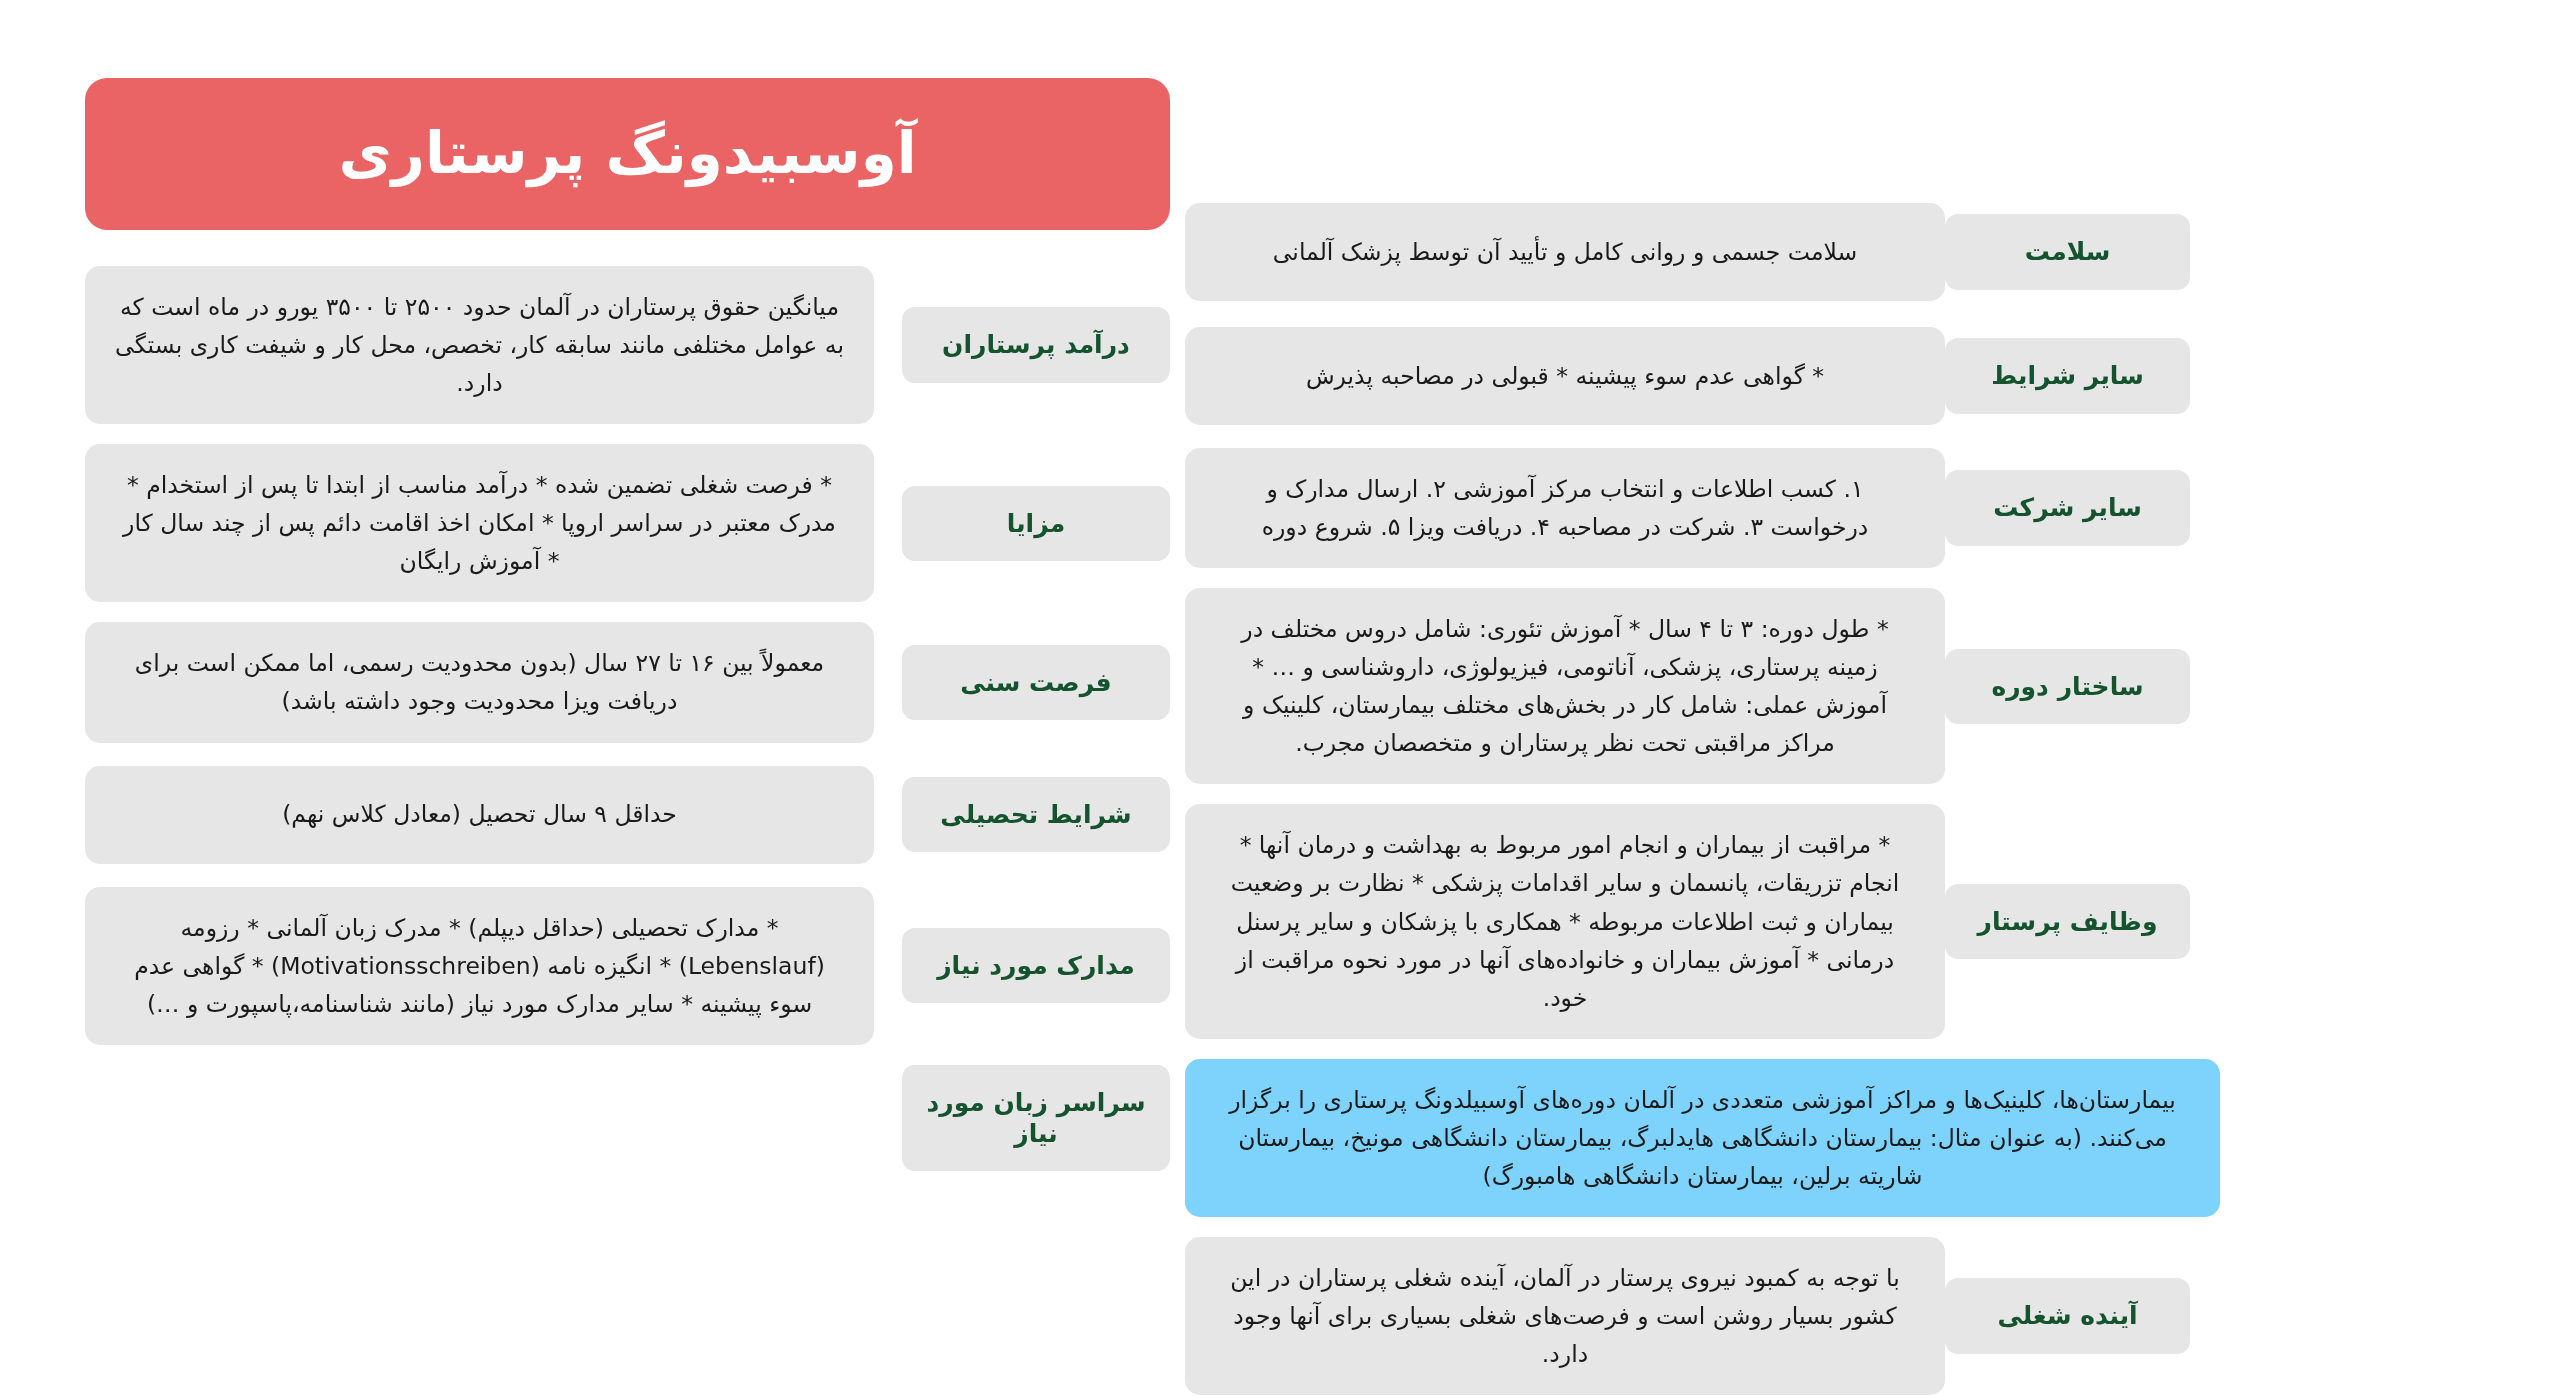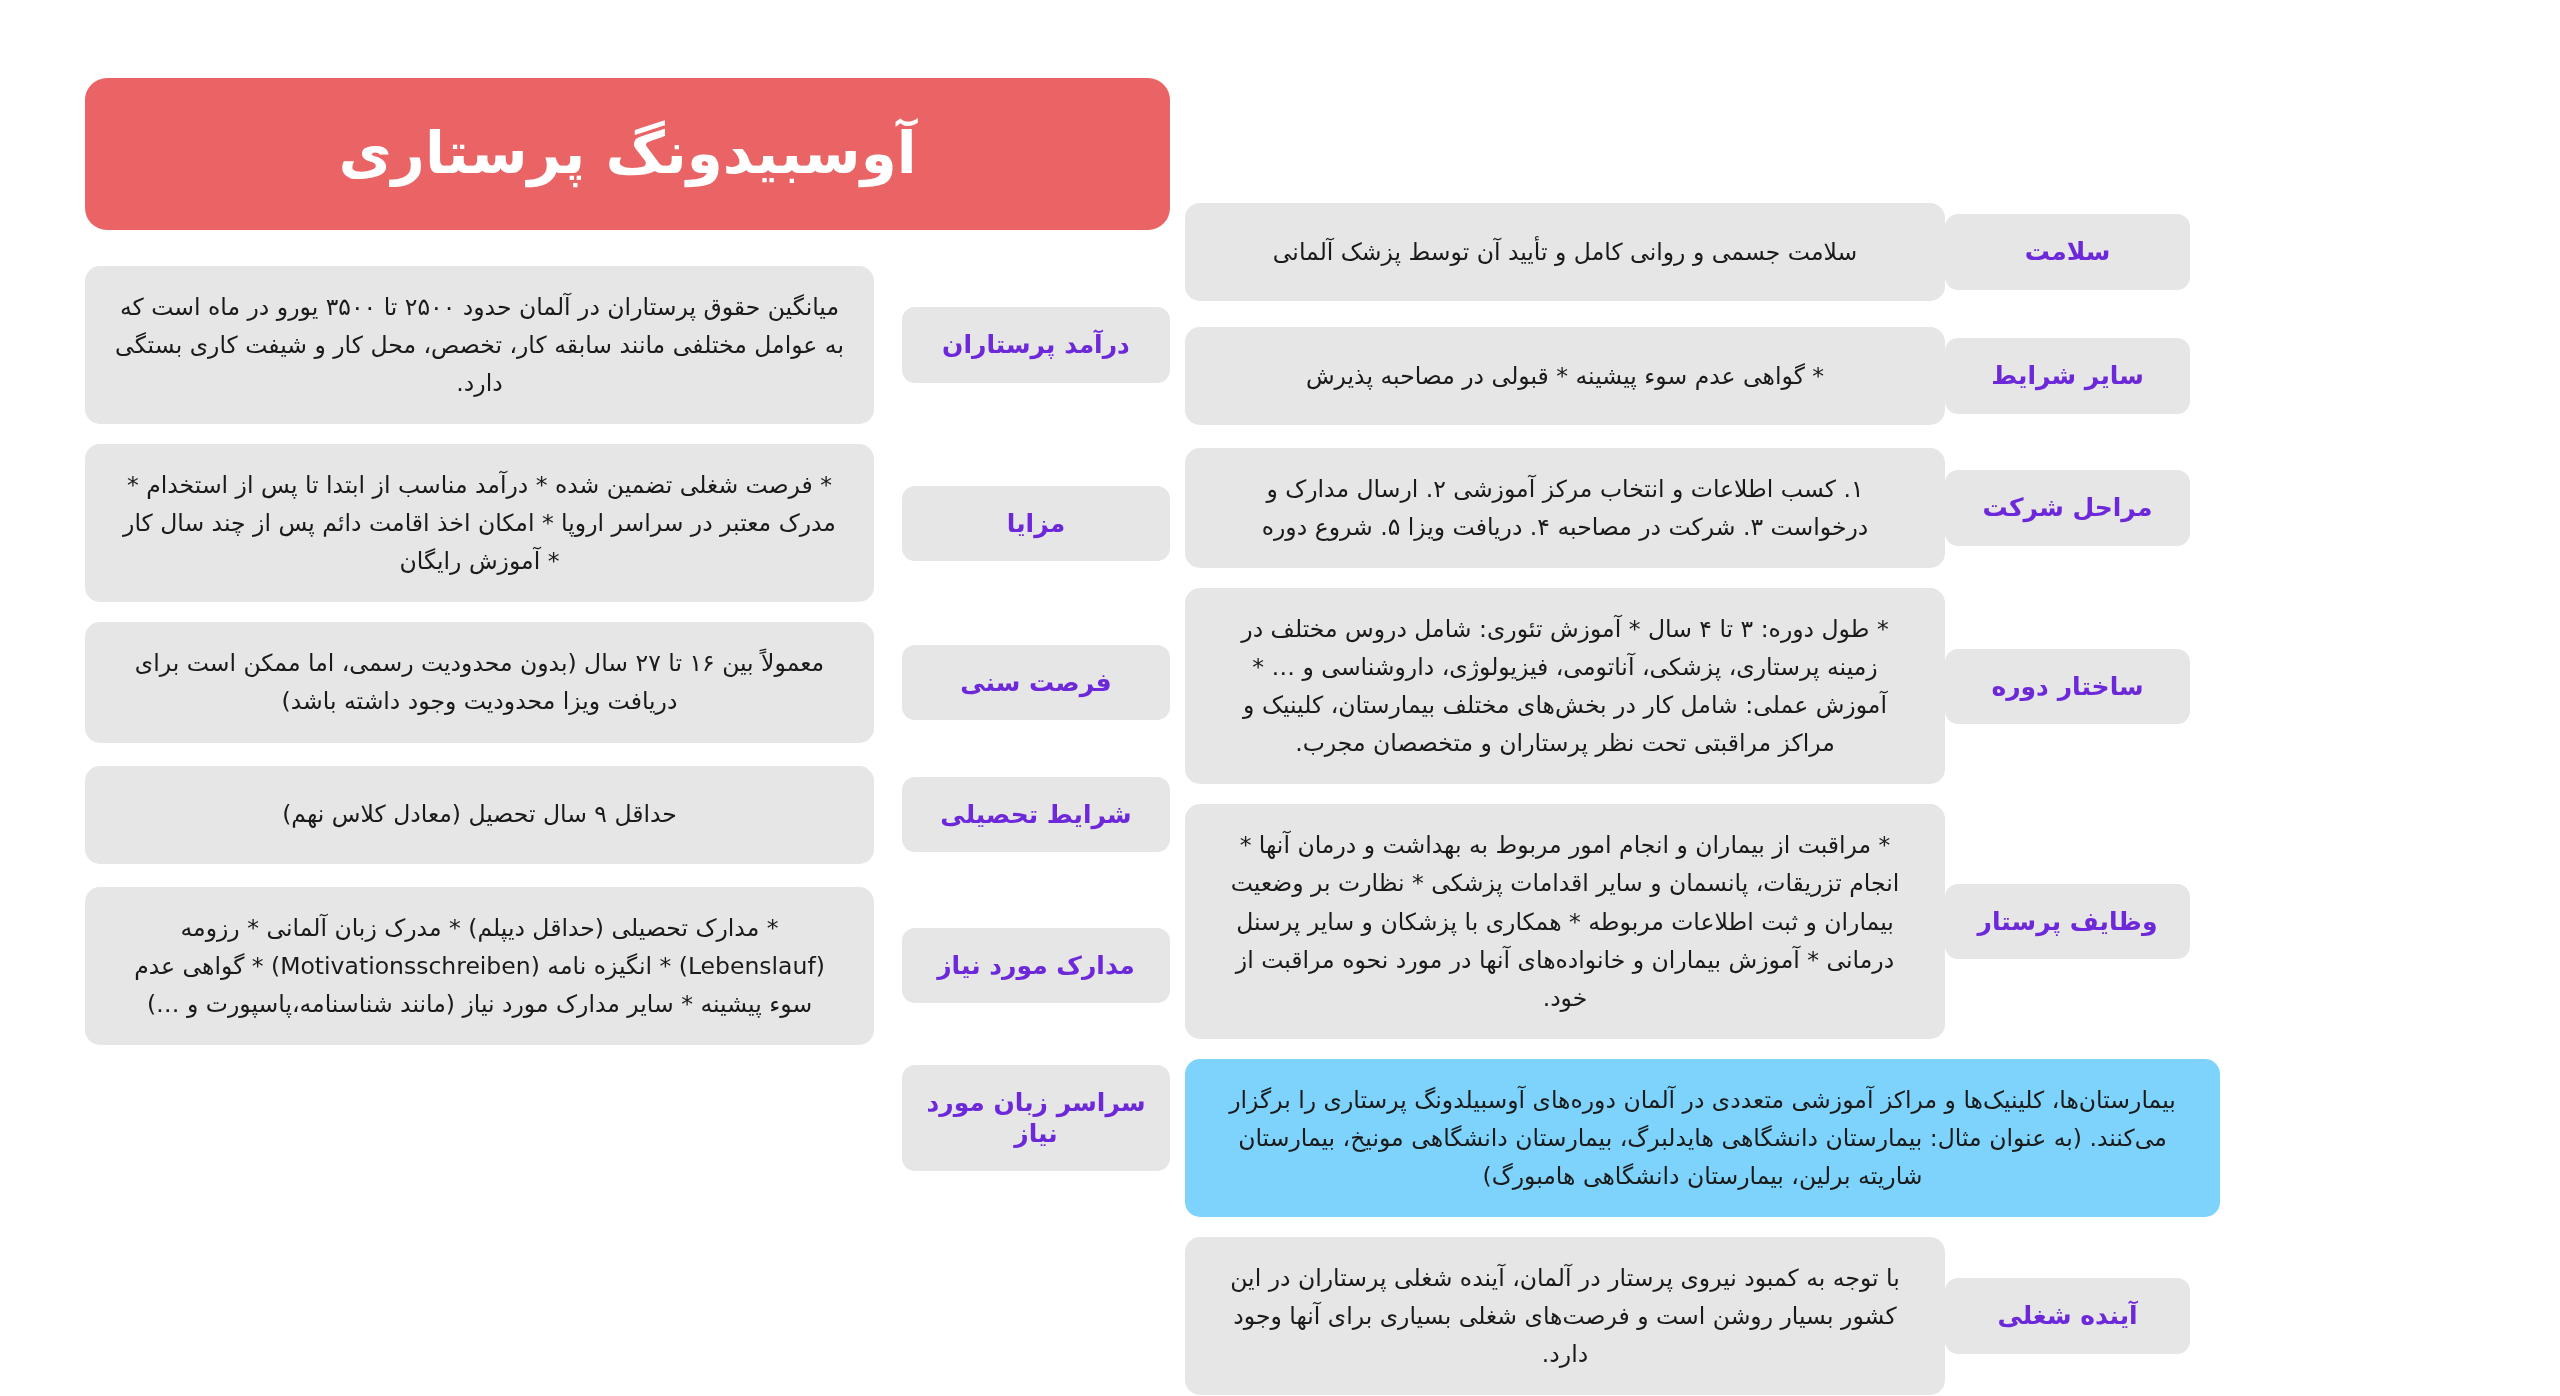--- a/index.html
+++ b/index.html
@@ -76,21 +76,21 @@
     min-height: 104px;
   }
 
   .row-right { padding: 0 15px 0 85px; }
   .row-left  { padding: 0 0 0 0; }
 
   .chip {
     flex: 0 0 auto;
     background: #e6e6e6;
     border-radius: 13px;
-    color: #6d28d9;
+    color: #14532d;
     font-size: 25px;
     font-weight: bold;
     text-align: center;
     padding: 22px 16px;
     min-height: 74px;
     display: flex;
     align-items: center;
     justify-content: center;
     direction: rtl;
     line-height: 1.25;
@@ -181,21 +181,21 @@
     </div>
 
     <div class="row row-left">
       <div class="chip" style="background: rgb(230, 230, 230);">سایر شرایط</div>
       <div class="panel" style="background: rgb(230, 230, 230);">
         <span>* گواهی عدم سوء پیشینه * قبولی در مصاحبه پذیرش</span>
       </div>
     </div>
 
     <div class="row row-left">
-      <div class="chip" style="background: rgb(230, 230, 230);">مراحل شرکت</div>
+      <div class="chip" style="background: rgb(230, 230, 230);">سایر شرکت</div>
       <div class="panel" style="background: rgb(230, 230, 230);">
         <span>۱. کسب اطلاعات و انتخاب مرکز آموزشی ۲. ارسال مدارک و درخواست ۳. شرکت در مصاحبه ۴. دریافت ویزا ۵. شروع دوره</span>
       </div>
     </div>
 
     <div class="row row-left">
       <div class="chip" style="background: rgb(230, 230, 230);">ساختار دوره</div>
       <div class="panel" style="background: rgb(230, 230, 230);">
         <span>* طول دوره: ۳ تا ۴ سال * آموزش تئوری: شامل دروس مختلف در زمینه پرستاری، پزشکی، آناتومی، فیزیولوژی، داروشناسی و … * آموزش عملی: شامل کار در بخش‌های مختلف بیمارستان، کلینیک و مراکز مراقبتی تحت نظر پرستاران و متخصصان مجرب.</span>
       </div>

